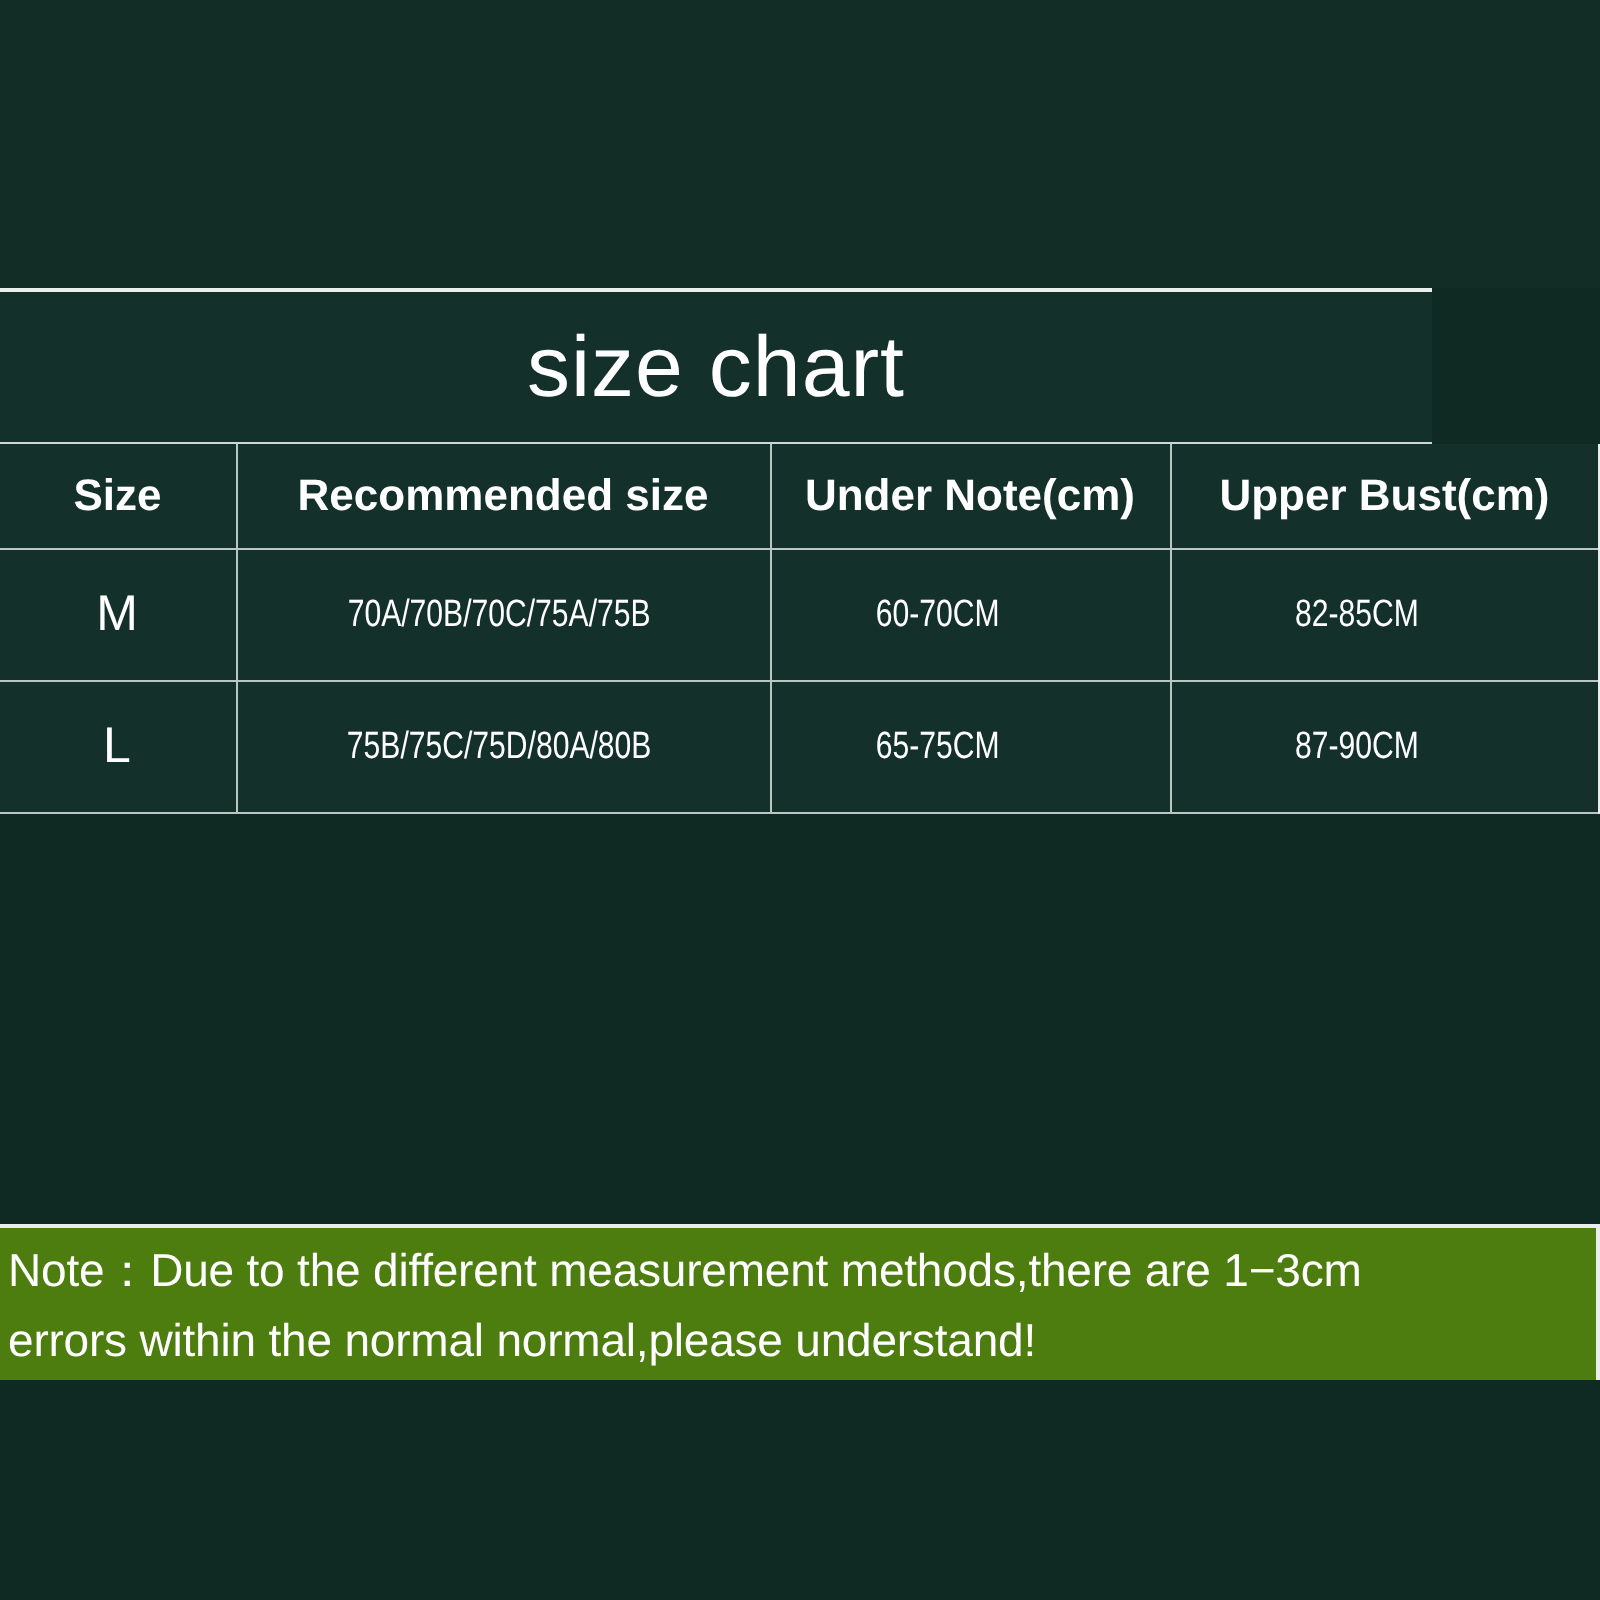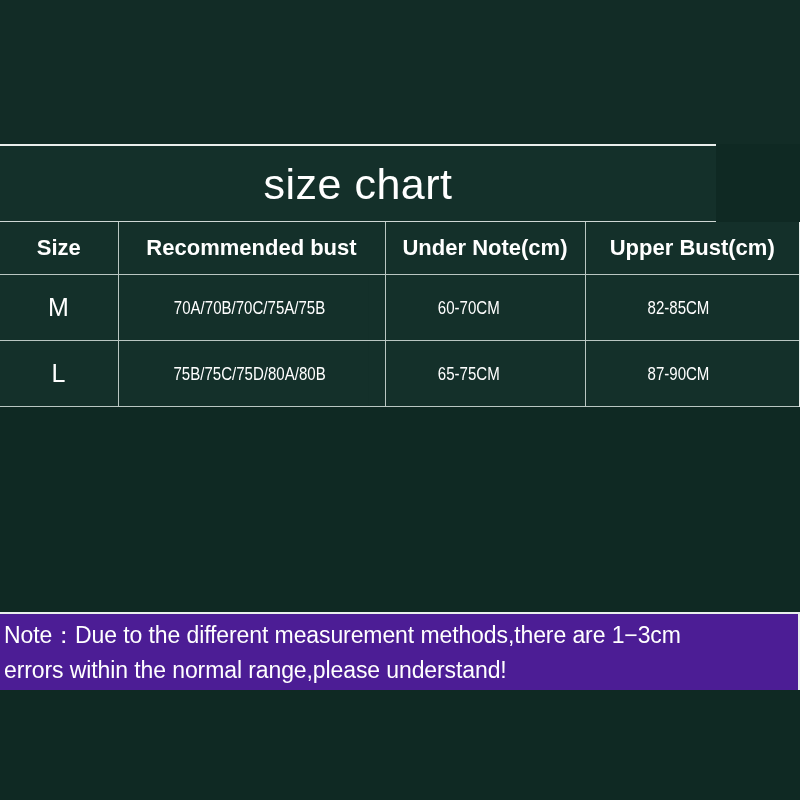--- a/index.html
+++ b/index.html
@@ -117,21 +117,21 @@
   td.under-cell .cell-inner { padding-right: 42px; }
   td.upper-cell .cell-inner { padding-right: 36px; }
 
   
   .note-block {
     position: absolute;
     left: 0;
     top: 612px;
     width: 800px;
     height: 78px;
-    background: #4c1d95;
+    background: #4d7c0f;
     border-top: 2px solid #e9eeec;
     border-right: 2px solid #e9eeec;
     box-sizing: border-box;
     padding: 4px 6px 0 4px;
   }
   .note-line {
     font-size: 23px;
     line-height: 35px;
     color: #ffffff;
     white-space: nowrap;
@@ -162,21 +162,21 @@
     <table class="size-table">
       <colgroup>
         <col class="c-size">
         <col class="c-rec">
         <col class="c-under">
         <col class="c-upper">
       </colgroup>
       <thead>
         <tr>
           <th>Size</th>
-          <th>Recommended bust</th>
+          <th>Recommended size</th>
           <th>Under Note(cm)</th>
           <th>Upper Bust(cm)</th>
         </tr>
       </thead>
       <tbody>
         <tr>
           <td class="size-cell">M</td>
           <td class="data-cell rec-cell">
               <span class="cell-inner">70A/70B/70C/75A/75B</span>
             </td>
@@ -198,18 +198,18 @@
           <td class="data-cell upper-cell">
               <span class="cell-inner">87-90CM</span>
             </td>
         </tr>
       </tbody>
     </table>
   </div>
 
   <div class="note-block">
     <div class="note-line">Note：Due to the different measurement methods,there are 1−3cm</div>
-    <div class="note-line">errors within the normal range,please understand!</div>
+    <div class="note-line">errors within the normal normal,please understand!</div>
   </div>
 
   <div class="bottom-band"></div>
 
 </div>
 
 </body></html>

